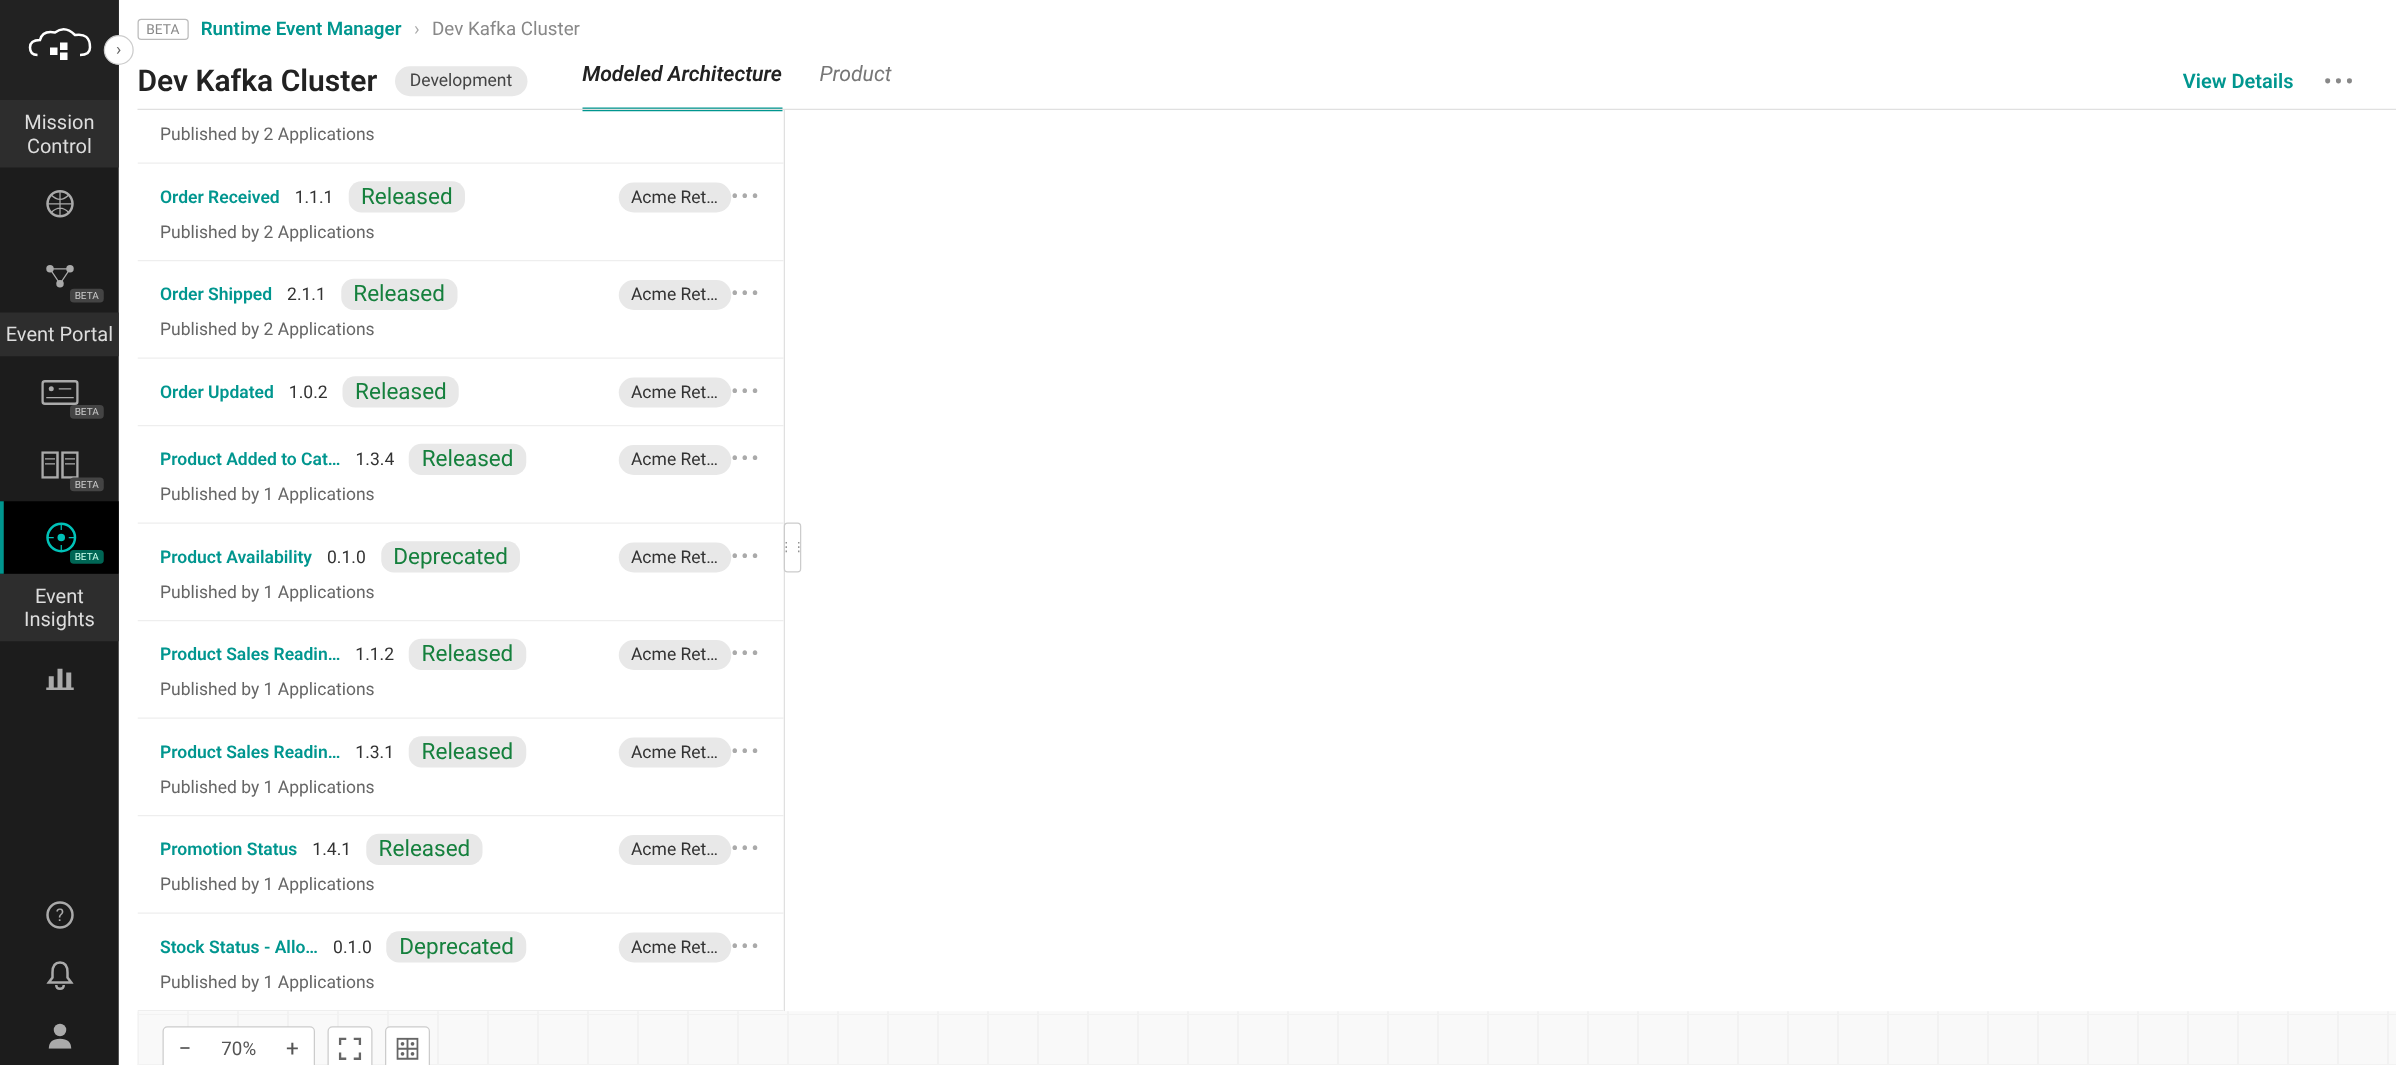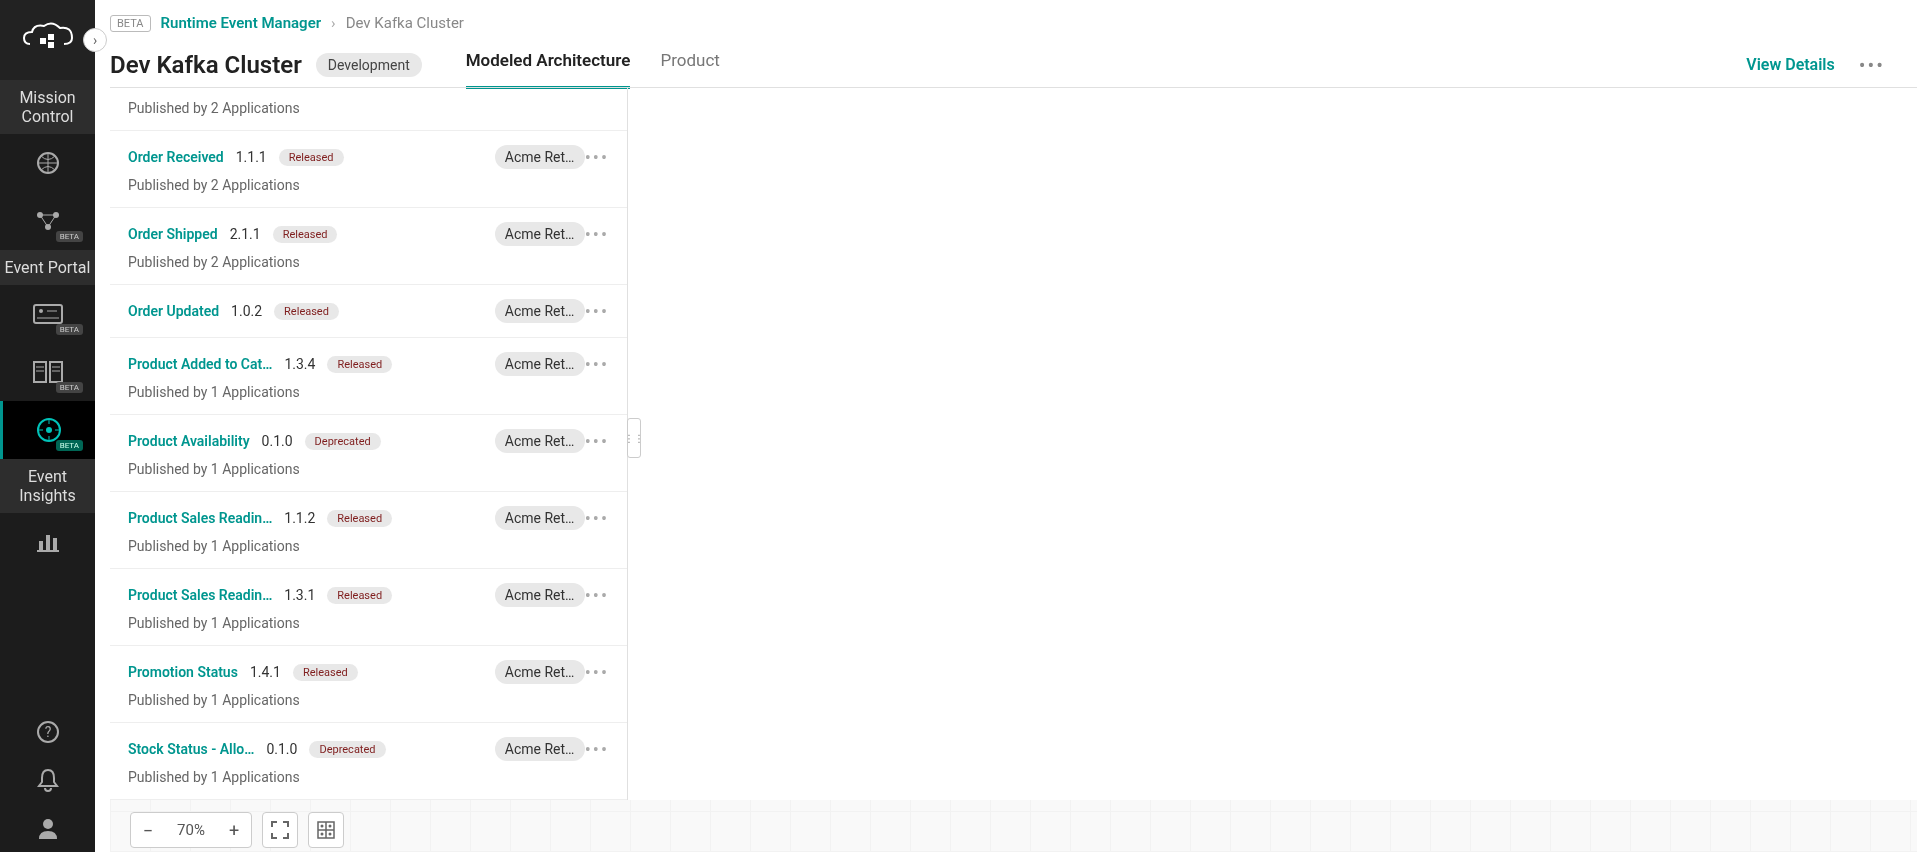--- a/index.html
+++ b/index.html
@@ -140,20 +140,21 @@
   .tabs {
     margin-left: 30px;
     display: flex;
     gap: 30px;
   }
   .tab {
     padding: 10px 0 16px;
     font-size: 17px;
     color: #777;
     cursor: pointer;
+    font-style: italic;
   }
   .tab.active {
     color: #222;
     font-weight: 600;
     border-bottom: 3px solid var(--teal);
   }
   .header-actions {
     margin-left: auto;
     margin-right: 24px;
     display: flex;
@@ -201,22 +202,22 @@
     font-weight: 600;
     cursor: pointer;
     max-width: 165px;
     overflow: hidden; text-overflow: ellipsis; white-space: nowrap;
   }
   .event-version { color: #333; }
   .status-pill {
     background: var(--badge-bg);
     padding: 2px 10px;
     border-radius: 10px;
-    font-size: 11px;
-    color: #7f1d1d;
+    font-size: 18px;
+    color: #15803d;
   }
   .row1-right {
     margin-left: auto;
     display: flex;
     align-items: center;
   }
   .domain-pill {
     background: var(--badge-bg);
     padding: 4px 10px;
     border-radius: 12px;

